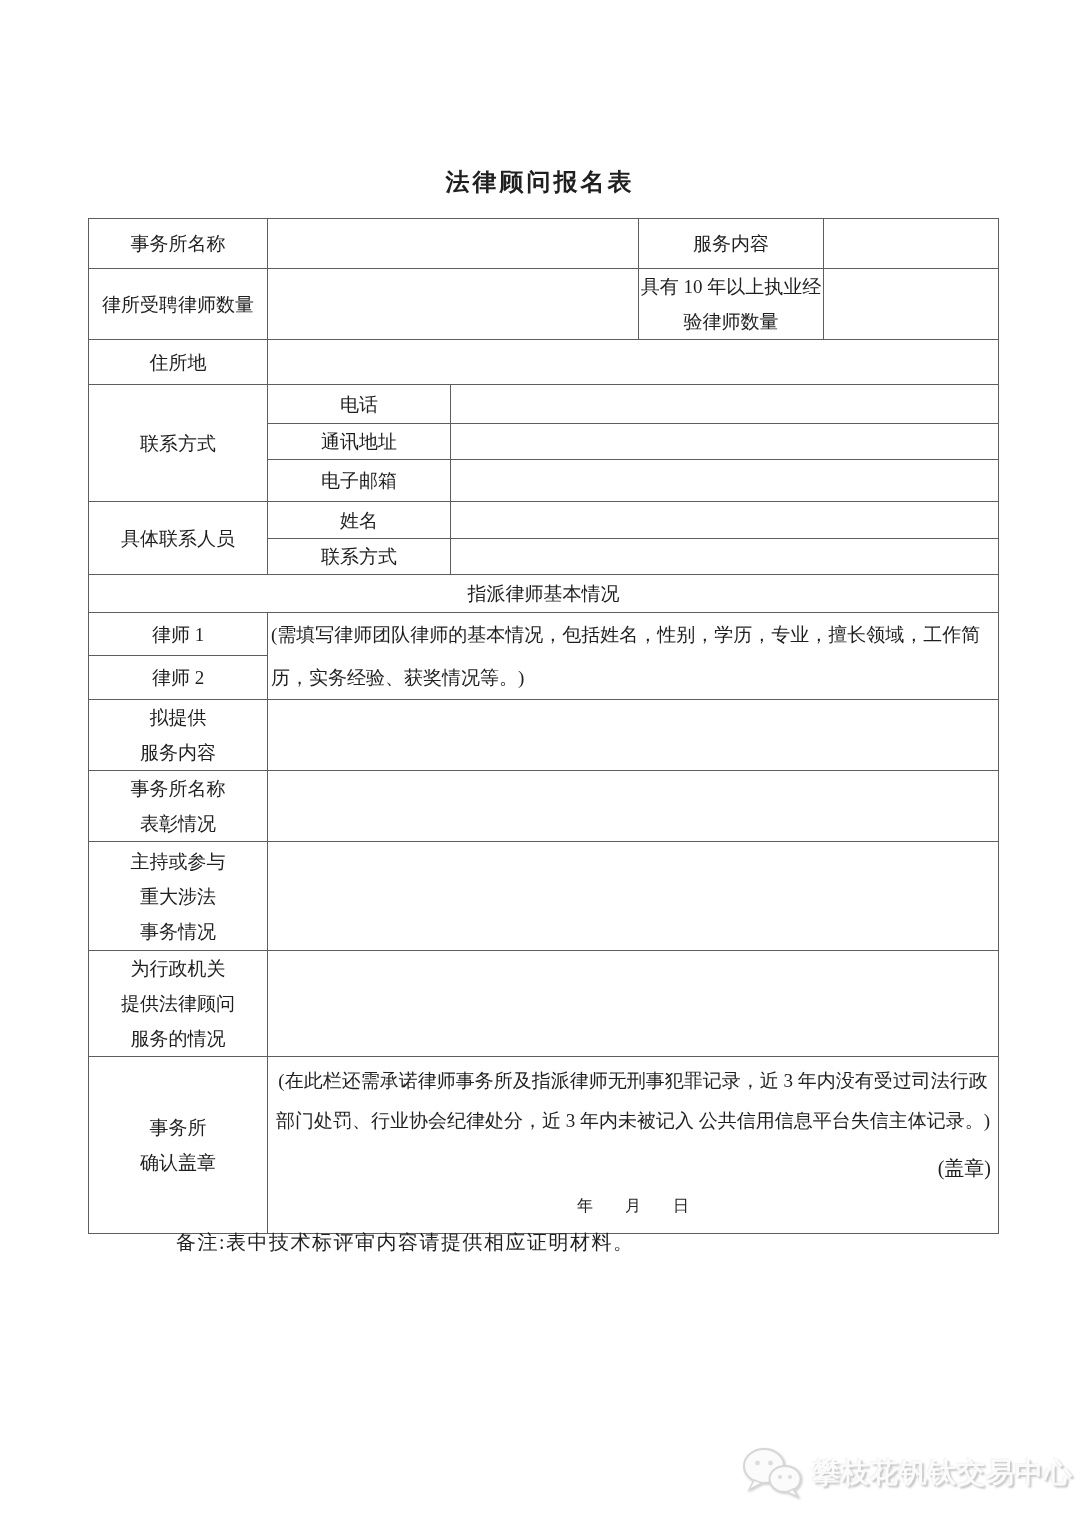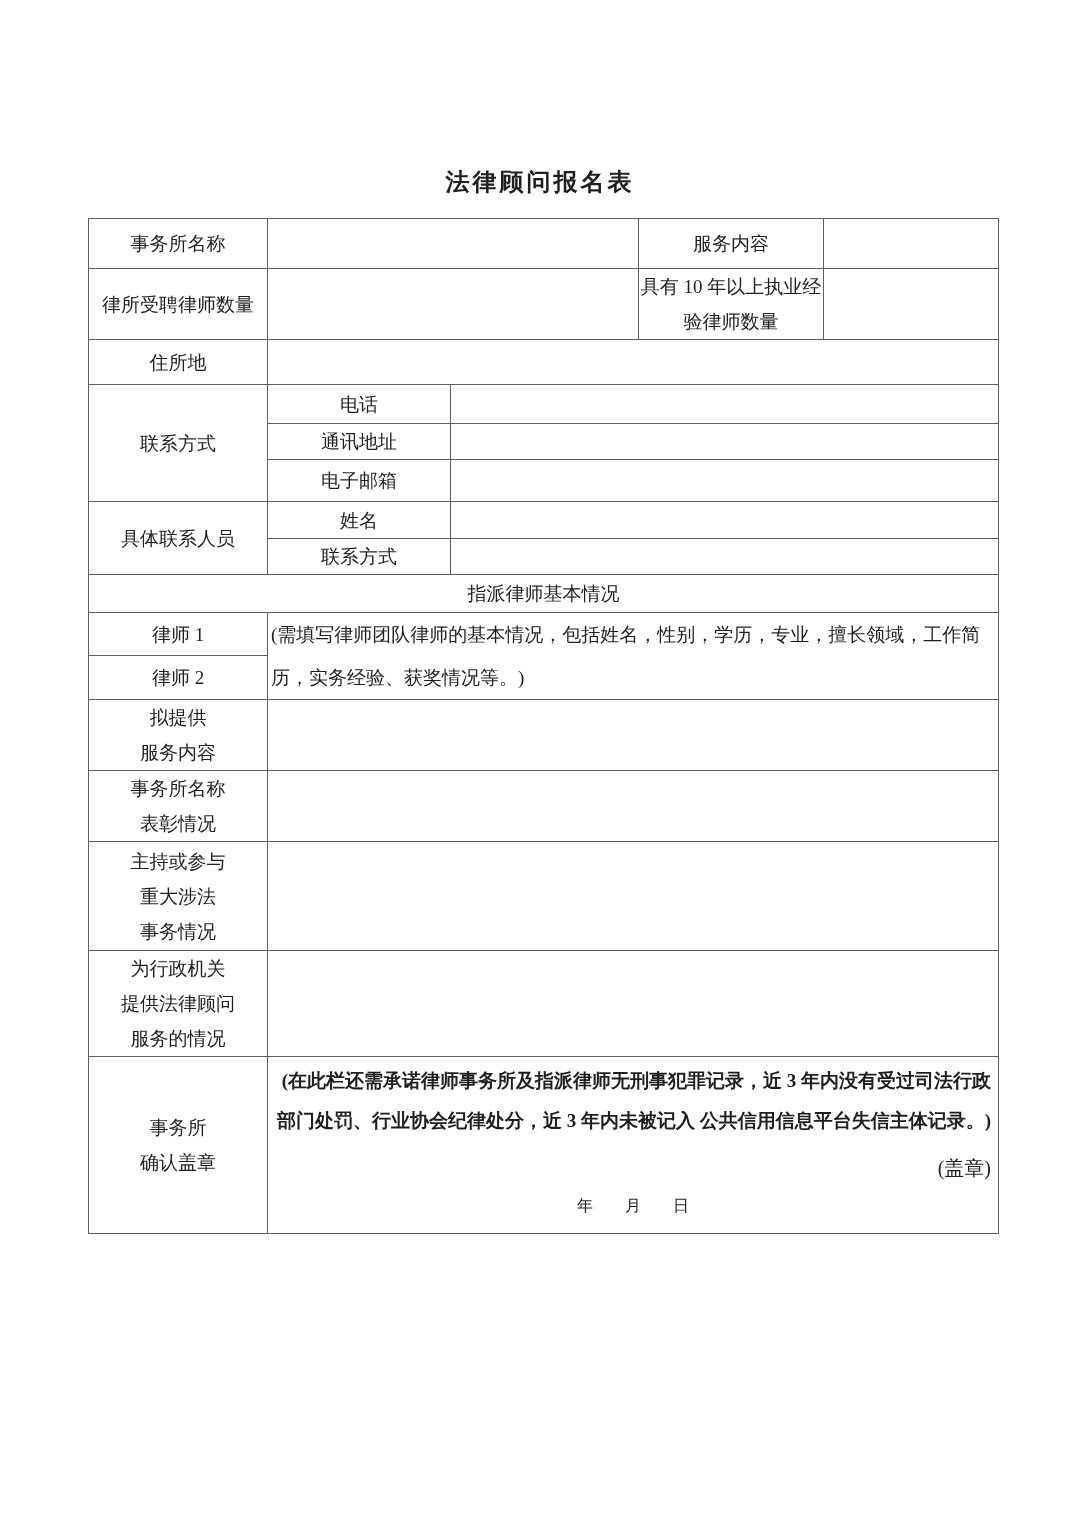--- a/index.html
+++ b/index.html
@@ -32,21 +32,21 @@
   .lbl {
     text-align: center; vertical-align: middle;
     white-space: pre-line; line-height: 35px;
   }
   .sec { text-align: center; vertical-align: middle; }
   .instr {
     text-align: left; vertical-align: middle;
     padding: 0 3px; line-height: 43px;
   }
   .commit-cell { vertical-align: top; padding: 4px 7px 8px 7px; }
-  .commit-text { margin: 0; line-height: 40px; text-align: right; font-weight: bold; }
+  .commit-text { margin: 0; line-height: 40px; text-align: center; }
   .seal-line { margin: 8px 0 0 0; text-align: right; line-height: 38px; font-size: 20px; }
   .date-line { margin: 0; text-align: center; line-height: 38px; font-size: 16px; }
 
   .note {
     position: absolute; top: 1229px; left: 176px;
     margin: 0; font-size: 20px; letter-spacing: 1.5px;
   }
 
   .watermark {
     position: absolute; top: 1446px; left: 742px;
@@ -153,15 +153,29 @@
 确认盖章</td>
         <td class="commit-cell" colspan="4">
           <p class="commit-text">(在此栏还需承诺律师事务所及指派律师无刑事犯罪记录，近 3 年内没有受过司法行政部门处罚、行业协会纪律处分，近 3 年内未被记入 公共信用信息平台失信主体记录。)</p>
           <p class="seal-line">(盖章)</p>
           <p class="date-line">年　　月　　日</p>
         </td>
       </tr>
     </tbody>
   </table>
 
+  <p class="note">备注:表中技术标评审内容请提供相应证明材料。</p>
 
+  <div class="watermark">
+    <svg class="watermark-logo" width="62" height="54" viewBox="0 0 62 54" xmlns="http://www.w3.org/2000/svg">
+      <ellipse cx="22" cy="20" rx="20" ry="17" fill="#fbfbfb" stroke="#d7d7d7" stroke-width="2"></ellipse>
+      <path d="M12 34 L7 44 L20 37 Z" fill="#fbfbfb" stroke="#d7d7d7" stroke-width="1.5"></path>
+      <ellipse cx="43" cy="33" rx="15.5" ry="13" fill="#fbfbfb" stroke="#d7d7d7" stroke-width="2"></ellipse>
+      <path d="M51 43 L56 51 L45 46 Z" fill="#fbfbfb" stroke="#d7d7d7" stroke-width="1.5"></path>
+      <circle cx="15.5" cy="17" r="2.4" fill="#dcdcdc"></circle>
+      <circle cx="28.5" cy="17" r="2.4" fill="#dcdcdc"></circle>
+      <circle cx="38" cy="31" r="2" fill="#dcdcdc"></circle>
+      <circle cx="48" cy="31" r="2" fill="#dcdcdc"></circle>
+    </svg>
+    <span class="watermark-text">攀枝花钒钛交易中心</span>
+  </div>
 
 </div>
 
 </body></html>

